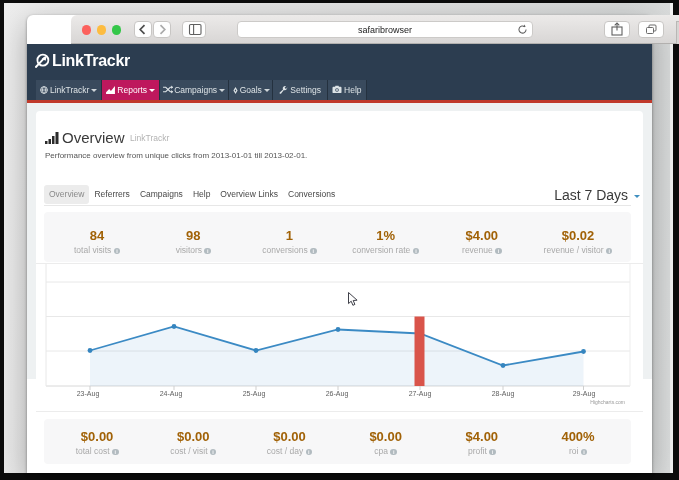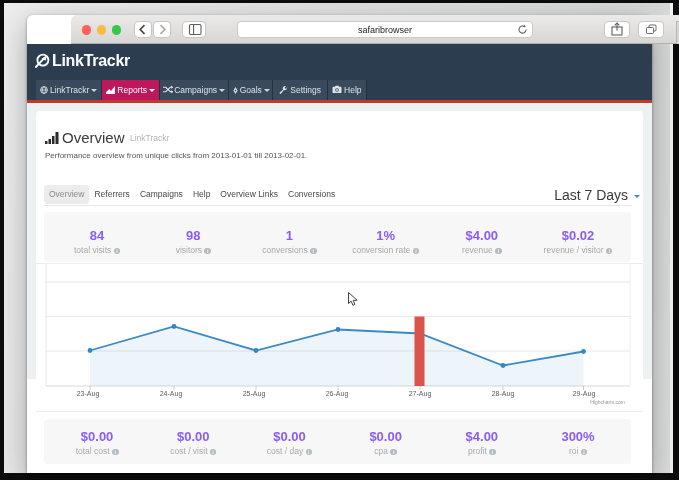--- a/index.html
+++ b/index.html
@@ -50,21 +50,21 @@
 .tab { float:left; padding:0 5px; line-height:19px; }
 .tab.active { background:#ececec; border-radius:3px; color:#8a8a8a; }
 #tabline { left:8px; top:94px; width:587px; height:1px; background:#e7e7e7; }
 #last7 { right:3px; top:76px; font-size:14px; color:#3a3a3a; }
 #last7 .caret { border-top-color:#3f8fc0; }
 
 .statbox { left:8px; width:587px; background:#f7f7f8; border-radius:4px; }
 #stats-top { top:101px; height:50px; }
 #stats-bot { top:308px; height:45px; }
 .col { float:left; width:96.2px; text-align:center; }
-.num { font-size:13px; font-weight:bold; color:#8b5cf6; }
+.num { font-size:13px; font-weight:bold; color:#a16207; }
 .lbl { font-size:8.5px; color:#a9a9a9; margin-top:2px; }
 .info { display:inline-block; width:6.5px; height:6.5px; border-radius:50%; background:#b2bbc0; color:#f7f7f8; font-size:5.5px; line-height:6.5px; text-align:center; font-weight:bold; vertical-align:0.5px; }
 #hr1 { left:0; top:152px; width:607px; height:1px; background:#ececec; }
 #hr2 { left:0; top:300px; width:607px; height:1px; background:#ececec; }
 </style>
 </head>
 <body>
 <div id="desktop" class="abs"></div>
 <div id="rlight" class="abs"></div>
 <div id="window" class="abs">
@@ -242,21 +242,21 @@
             </div>
           <div class="col">
               <div class="num">$0.00</div>
               <div class="lbl">cpa <span class="info">i</span></div>
             </div>
           <div class="col">
               <div class="num">$4.00</div>
               <div class="lbl">profit <span class="info">i</span></div>
             </div>
           <div class="col">
-              <div class="num">300%</div>
+              <div class="num">400%</div>
               <div class="lbl">roi <span class="info">i</span></div>
             </div>
         </div>
       </div>
     </div>
   </div>
 </div>
 
 <svg class="abs" style="left:348px;top:292px" width="11" height="16" viewBox="0 0 11 16">
   <path d="M0.5 0.5 L0.5 11.6 L3.2 9.2 L4.9 13.3 L6.9 12.4 L5.2 8.5 L9.1 8.2 Z" fill="#fdfdfd" stroke="#40414a" stroke-width="1"></path>

